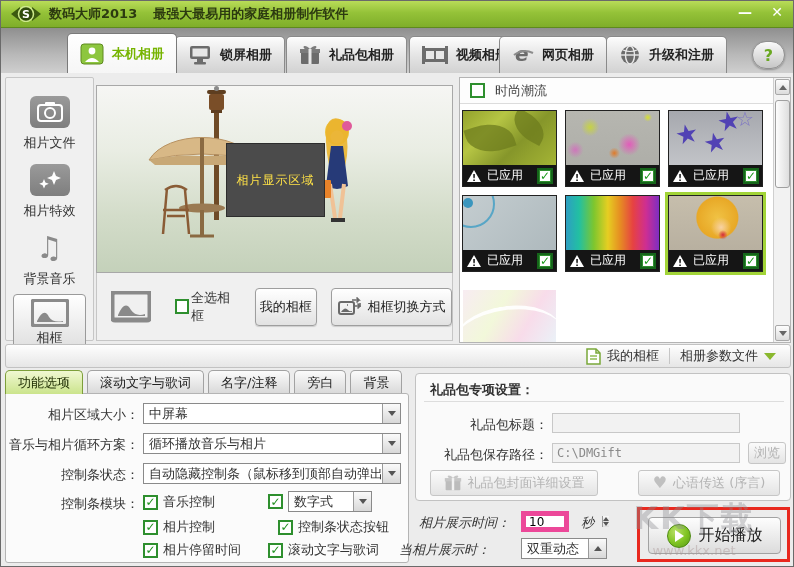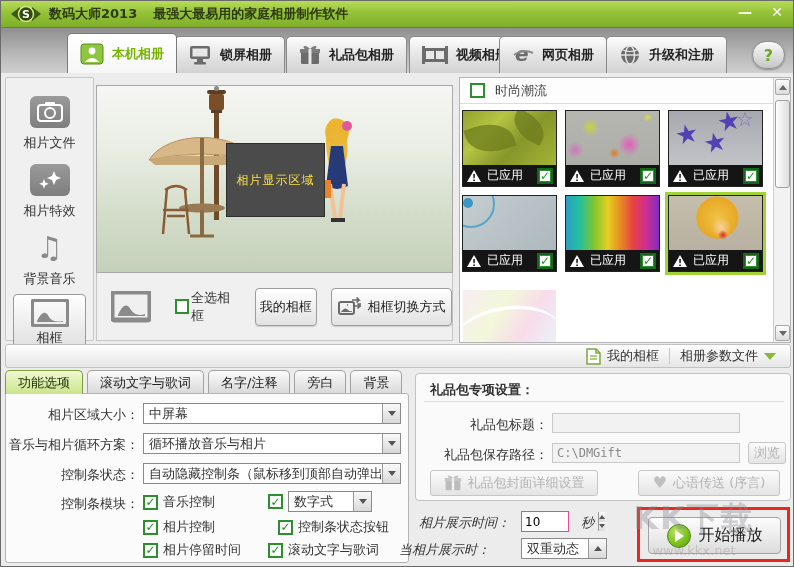--- a/index.html
+++ b/index.html
@@ -153,21 +153,21 @@
     border:1px solid #c2c2c2; border-radius:4px; }
   .gift-head { position:absolute; left:14px; top:7px; font-weight:bold; font-size:13px; color:#333; }
   .gift-sep { position:absolute; left:8px; top:27px; width:360px; height:1px; background:#ddd; }
   .glabel { position:absolute; text-align:right; font-size:13px; color:#333; width:128px; }
   .ginput { position:absolute; height:20px; background:#f2f2f2; border:1px solid #c8c8c8; font-size:12px;
     color:#8a8a8a; padding:0 4px; font-family:"DejaVu Sans Mono",monospace; width:188px; }
   .dbtn { color:#b4b4b4; background:linear-gradient(#fbfbfb,#e4e4e4); border:1px solid #c6c6c6;
     border-radius:3px; display:flex; align-items:center; justify-content:center; gap:6px; font-size:13px; }
 
   .prow-label { position:absolute; font-size:13px; color:#333;font-style:italic; }
-  .spin { position:absolute; width:48px; height:21px; border:1px solid #ec4899; background:#fff; display:flex;gap:44px; }
+  .spin { position:absolute; width:48px; height:21px; border:5px solid #ec4899; background:#fff; display:flex;gap:44px; }
   .spin input { width:32px; border:none; outline:none; font-size:12px; padding:2px 3px; font-family:inherit; }
   .spin-btns { width:14px; border-left:1px solid #9a9a9a; display:flex; flex-direction:column; }
   .spin-btns div { flex:1; background:linear-gradient(#fafafa,#dcdcdc); display:flex; align-items:center; justify-content:center; }
   .spin-btns div::after { content:""; border-left:3px solid transparent; border-right:3px solid transparent; }
   .spin-up::after { border-bottom:4px solid #555; }
   .spin-dn::after { border-top:4px solid #555; }
 
   .play-hl { position:absolute; left:636px; top:506px; width:153px; height:55px; border:3px solid #e8281e; z-index:10; }
   .play-btn { position:absolute; left:8px; top:7px; width:133px; height:37px;
     background:linear-gradient(#fdfdfd,#dcdcdc); border:1px solid #a2a2a2; border-radius:4px;

